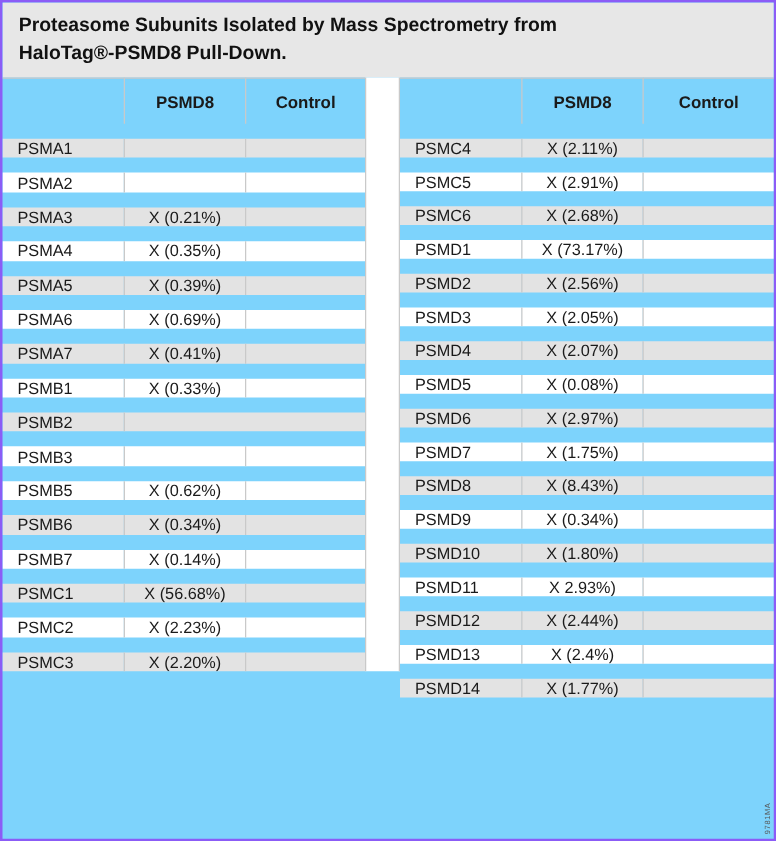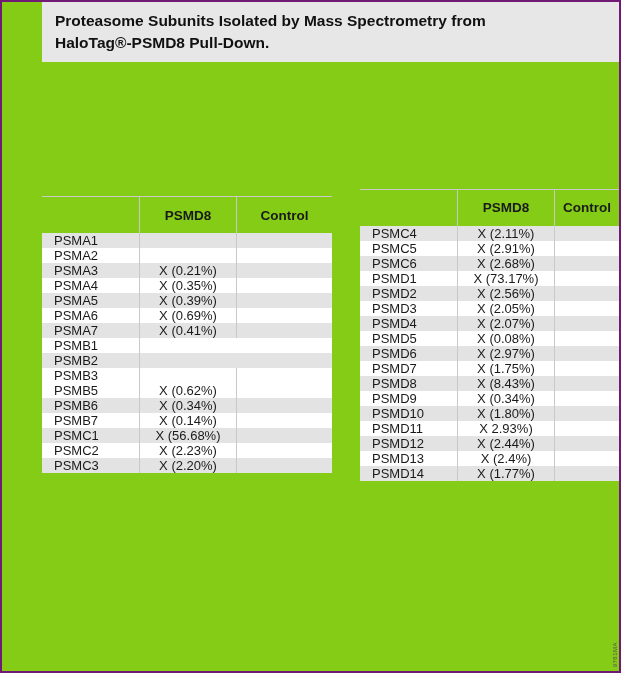--- a/index.html
+++ b/index.html
@@ -11,42 +11,40 @@
   *{box-sizing:border-box;margin:0;padding:0;}
   body{
     font-family:"Liberation Sans", sans-serif;
     background:#ffffff;
     color:var(--ink);
   }
   .figure{
     position:relative;
     width:621px;
     height:673px;
-    border:2px solid #701a75;
-    background:#84cc16;
+    border:2px solid #8b5cf6;
+    background:#7dd3fc;
     overflow:hidden;
-    padding-left:40px;
   }
   .title-band{
     height:60px;
     background:var(--titleband);
     padding:8px 14px 0 13px;
   }
   .title{
     font-size:15.5px;
     font-weight:bold;
     line-height:1.42;
     max-width:470px;
     color:#111;
   }
   .tables{
     display:flex;
-    height:545px;
+    height:475px;
     width:100%;
-    align-items:center;
   }
   .table{
     display:flex;
     flex-direction:column;
   }
   .table.left{width:290px;}
   .table.right{flex:1;}
   .gap{
     width:28px;
     background:#fff;
@@ -62,20 +60,21 @@
     border-top:1px solid var(--grid);
   }
   .rows{
     flex:1;
     display:flex;
     flex-direction:column;
   }
   .row{
     flex:1;
     display:flex;
+    margin-top:12px;
   }
   .row.shade .cell{background:var(--shade);}
   .row.plain .cell{background:#fff;}
   .cell{
     display:flex;
     align-items:center;
     font-size:13px;
     overflow:hidden;
     white-space:nowrap;
   }
@@ -160,20 +159,21 @@
             <div class="cell val-col">X (0.69%)</div>
             <div class="cell ctrl-col"></div>
           </div>
           <div class="row shade">
             <div class="cell label-col">PSMA7</div>
             <div class="cell val-col">X (0.41%)</div>
             <div class="cell ctrl-col"></div>
           </div>
           <div class="row plain">
             <div class="cell label-col">PSMB1</div>
+            <div class="cell val-col">X (0.33%)</div>
             <div class="cell ctrl-col"></div>
           </div>
           <div class="row shade">
             <div class="cell label-col">PSMB2</div>
             <div class="cell ctrl-col"></div>
           </div>
           <div class="row plain">
             <div class="cell label-col">PSMB3</div>
             <div class="cell val-col"></div>
             <div class="cell ctrl-col"></div>

